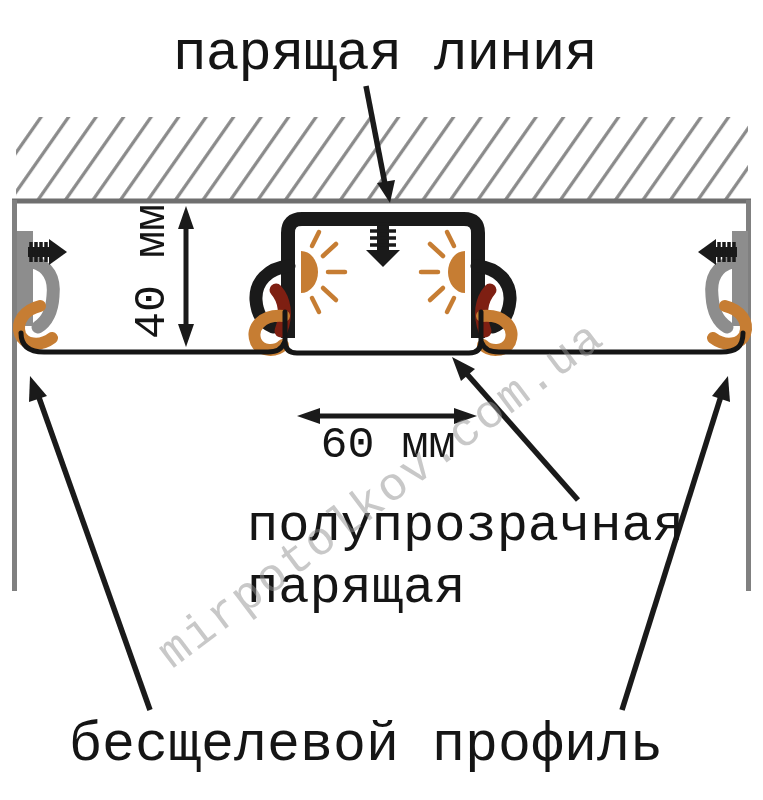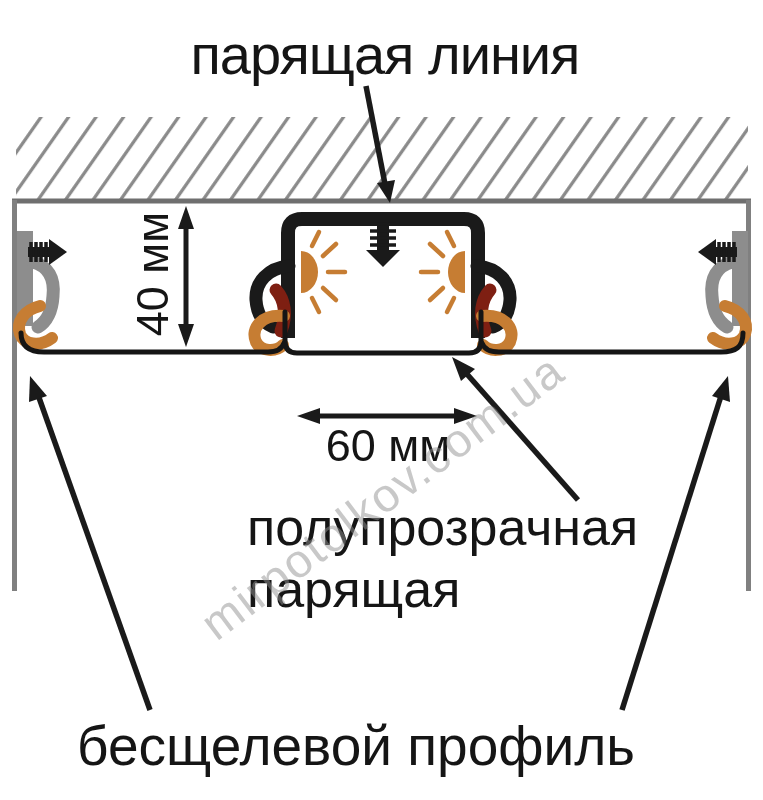--- a/index.html
+++ b/index.html
@@ -8,21 +8,21 @@
     --hatch:#8a8a8a;
     --wallgray:#808080;
     --bracket:#8d8d8d;
     --orange:#c67d33;
     --darkred:#7e1f12;
     --ink:#151515;
   }
   html,body{margin:0;padding:0;background:#ffffff;}
   .stage{
     position:relative;width:763px;height:792px;background:#ffffff;overflow:hidden;
-    font-family:Liberation Sans, sans-serif;
+    font-family:Liberation Mono, monospace;
   }
   svg{position:absolute;left:0;top:0;}
   
   .hatchline{stroke:var(--hatch);stroke-width:4;}
   .ceiling{stroke:var(--ceil);stroke-width:5;}
   .wall{stroke:var(--wallgray);stroke-width:5;}
   .boxstroke{stroke:var(--blk);stroke-width:14;fill:none;}
   .armstroke{stroke:var(--blk);stroke-width:13;fill:none;stroke-linecap:round;}
   .redstroke{stroke:var(--darkred);stroke-width:13;fill:none;stroke-linecap:round;}
   .orangestroke{stroke:var(--orange);stroke-width:12;fill:none;stroke-linecap:round;}
@@ -35,21 +35,21 @@
   .dim{stroke:var(--blk);stroke-width:5;fill:none;}
   .thread{stroke:var(--blk);stroke-width:3.5;}
   .ray{stroke:var(--orange);stroke-width:4.5;stroke-linecap:round;}
   
   .lbl{position:absolute;color:var(--ink);white-space:nowrap;}
   .lbl.center{text-align:center;}
   .title-lbl{left:150px;top:22px;width:470px;font-size:56px;letter-spacing:-1px;}
   .dim40-lbl{left:86px;top:250px;width:130px;height:48px;font-size:45px;transform:rotate(-90deg);}
   .dim80-lbl{left:298px;top:420px;width:180px;font-size:45px;}
   .film-lbl{left:208px;top:496px;font-size:52px;line-height:62px;white-space:normal;width:440px;margin-left:39px;}
-  .profile-lbl{left:36px;top:714px;width:640px;font-size:55px;}
+  .profile-lbl{left:46px;top:714px;width:640px;font-size:55px;}
   .watermark{
     left:110px;top:468px;width:550px;height:64px;font-size:47px;letter-spacing:2px;
     color:rgba(145,145,145,0.5);transform:rotate(-37deg);text-align:center;
   }
 </style>
 </head>
 <body>
 
 <div class="stage">
 

